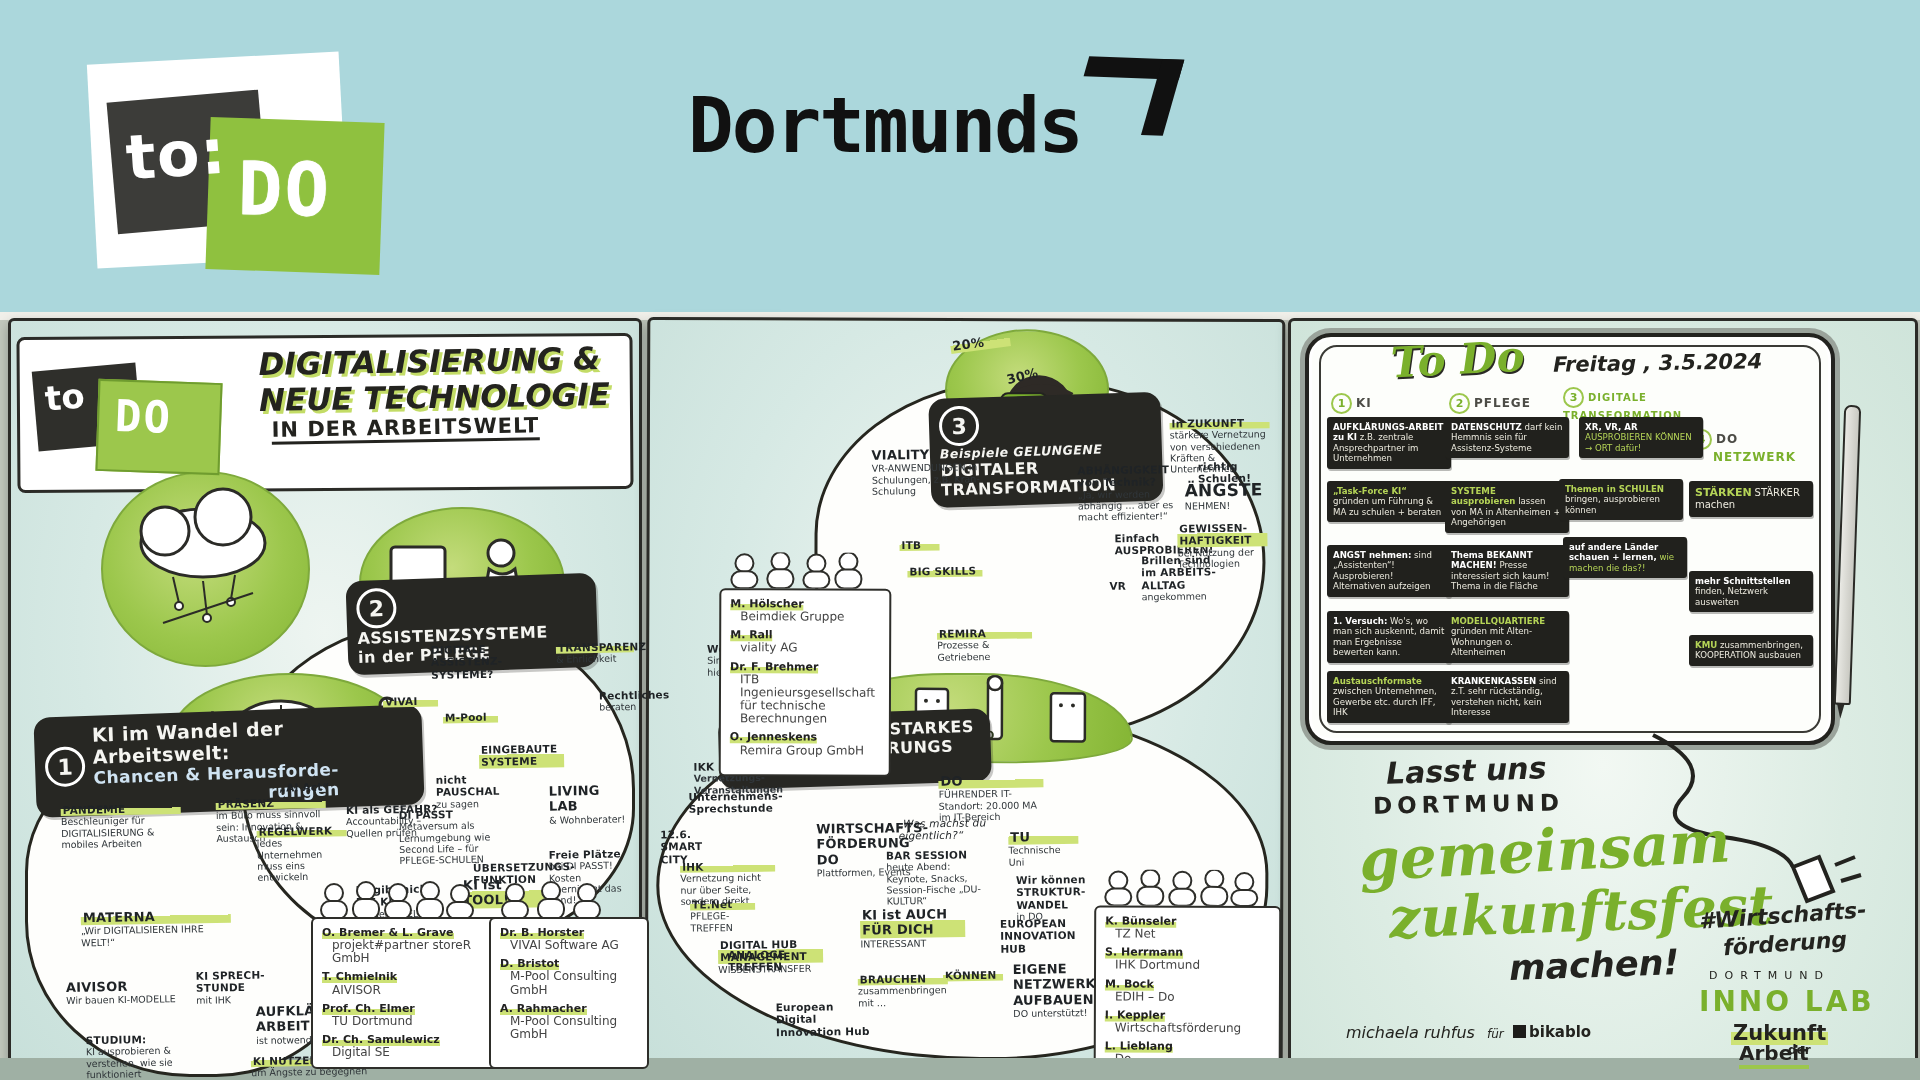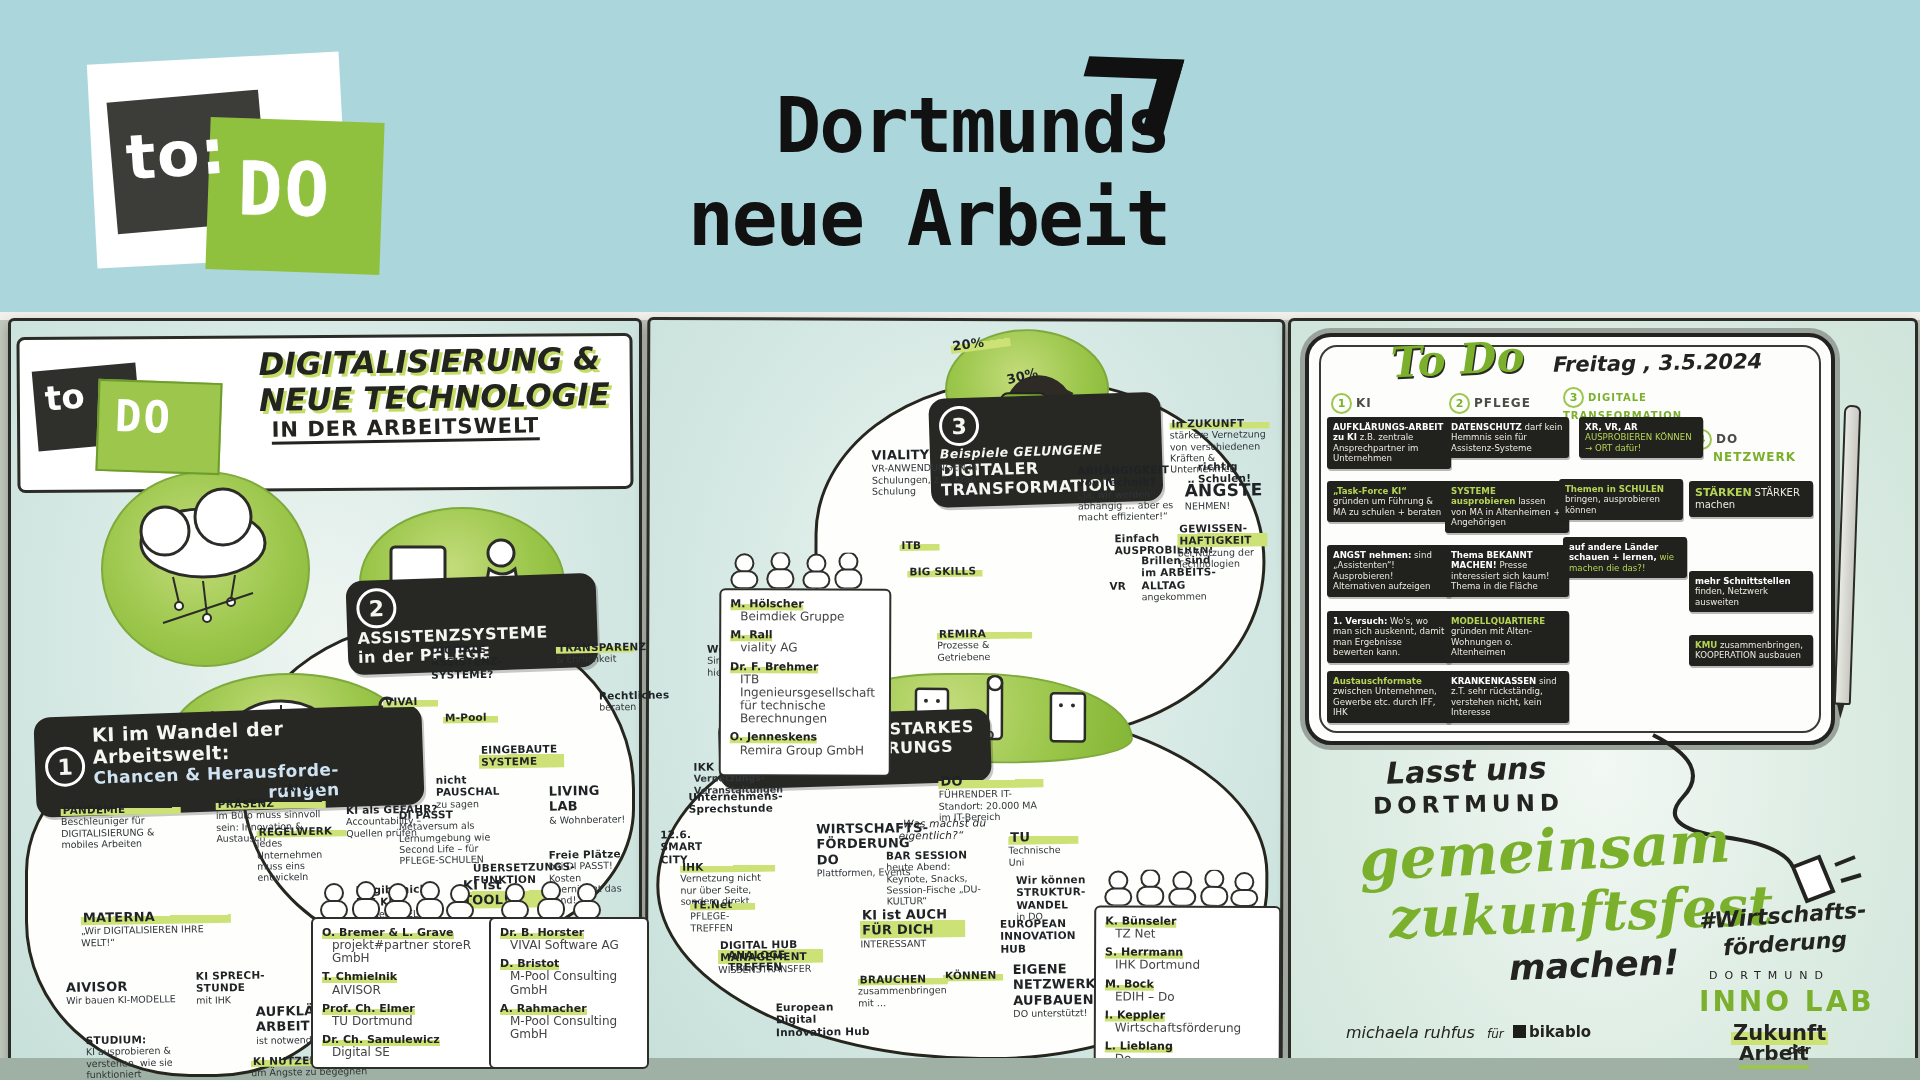--- a/index.html
+++ b/index.html
@@ -13,21 +13,21 @@
   .tile-white{left:92px;top:58px;width:252px;height:204px;background:#fff;transform:rotate(-3deg);}
   .tile-dark{left:112px;top:96px;width:152px;height:132px;background:#3c3c39;transform:rotate(-5deg);}
   .tile-green{left:208px;top:120px;width:174px;height:152px;background:#8fc13f;transform:rotate(2deg);}
   .logo-to{position:absolute;left:126px;top:118px;color:#fff;font-size:62px;font-weight:bold;
     font-family:"DejaVu Sans",sans-serif;transform:rotate(-4deg);letter-spacing:1px;}
   .logo-do{position:absolute;left:238px;top:146px;color:#fff;font-size:74px;font-weight:bold;
     font-family:"DejaVu Sans Mono",monospace;transform:rotate(1deg);letter-spacing:2px;
     text-shadow:0 0 1px #fff;}
   .htitle{position:absolute;left:688px;top:80px;color:#111;
     font-family:"DejaVu Sans Mono",monospace;font-weight:bold;font-size:76px;line-height:1.22;
-    letter-spacing:-2px;text-align:right;}
+    letter-spacing:-2px;}
   .corner-mark{position:absolute;left:1078px;top:58px;width:74px;height:56px;
     border-top:20px solid #111;border-right:22px solid #111;transform:skewX(-14deg) rotate(2deg);}
 
   
   .poster{position:absolute;top:318px;height:740px;background:
     radial-gradient(ellipse at 50% 42%,#eef5f1 0%,#d6e9e4 55%,#c8e0da 100%);
     border:3px solid #2b2b27;border-radius:6px;box-shadow:0 5px 12px rgba(40,50,45,.35);}
   .p1{left:8px;width:628px;}
   .p2{left:646px;width:632px;transform:rotate(.2deg);}
   .p3{left:1288px;width:624px;background:
@@ -112,21 +112,20 @@
 <div class="stage">
 
   <div class="band">
     <div class="tile tile-white"></div>
     <div class="tile tile-dark"></div>
     <div class="tile tile-green"></div>
     <div class="logo-to">to:</div>
     <div class="logo-do">DO</div>
     <div class="htitle">
       <div>Dortmunds</div>
-      <div>neue Arbeit</div>
     </div>
     <div class="corner-mark"></div>
   </div>
   <div class="wall"></div>
 
   <section class="poster p1">
     <div class="bubble" style="left:14px;top:420px;width:350px;height:330px;border-radius:46% 54% 50% 50% / 42% 50% 58% 50%;z-index:2;"></div>
     <div class="bubble" style="left:230px;top:300px;width:388px;height:330px;border-radius:50% 46% 54% 50% / 48% 52% 46% 54%;z-index:2;"></div>
 
     <div class="p1-titlepanel"></div>

